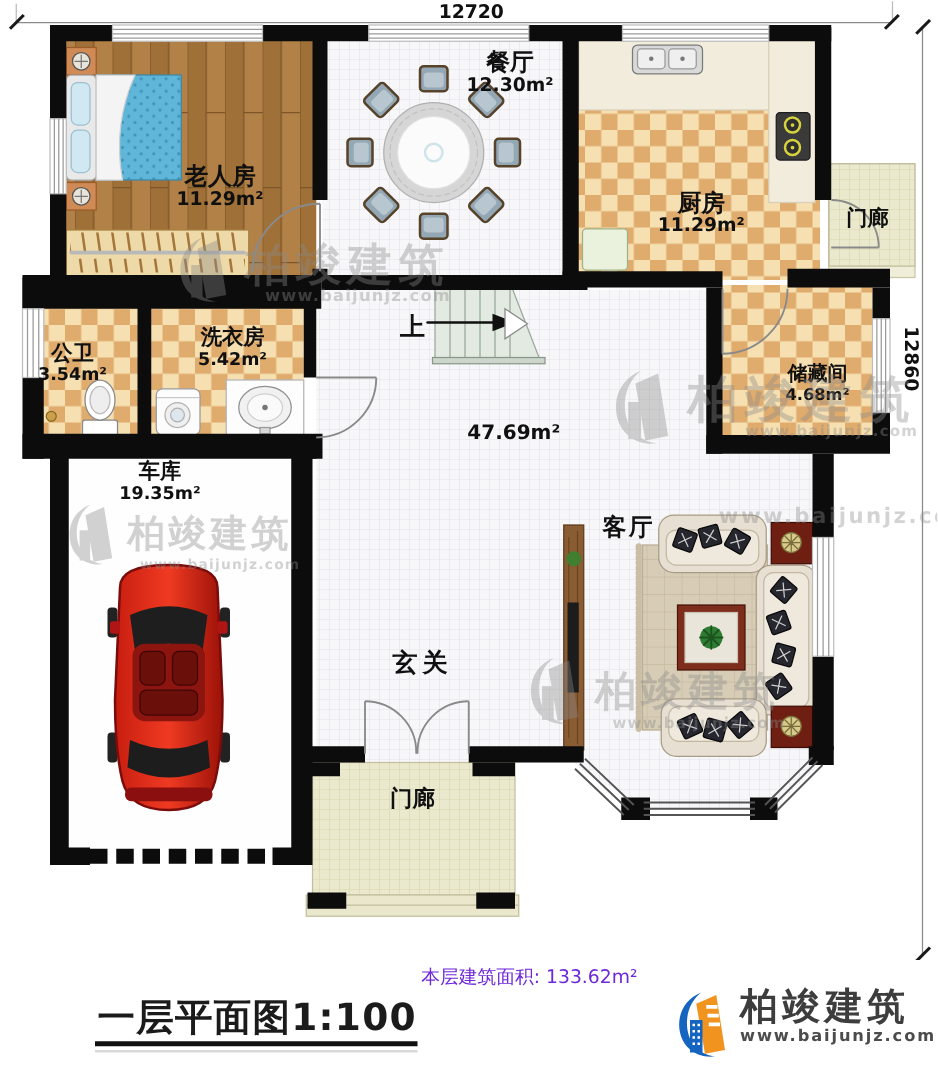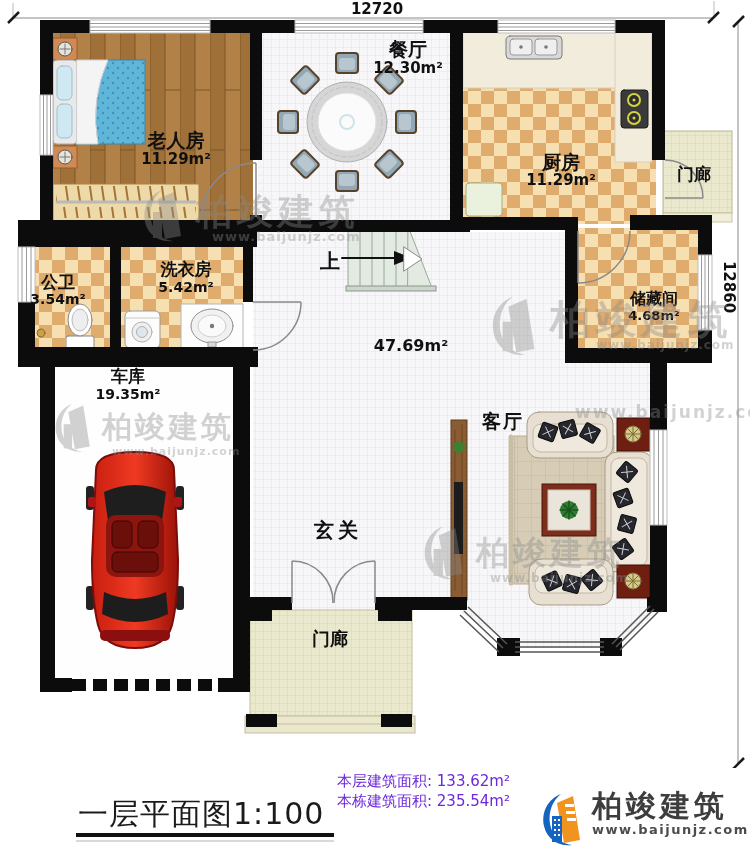--- a/index.html
+++ b/index.html
@@ -4,21 +4,21 @@
 <style>
   html,body{margin:0;padding:0;background:#fff;}
   .page{position:relative;width:750px;height:855px;background:#ffffff;overflow:hidden;
         font-family:"DejaVu Sans","Liberation Sans",sans-serif;}
   .plan-svg{position:absolute;left:0;top:0;}
   svg text{font-family:"DejaVu Sans","Liberation Sans",sans-serif;font-weight:bold;fill:#101010;}
   .wm{opacity:.38;}
   .wm text{fill:#8b8b8b;}
   
   .footer{position:absolute;left:0;top:768px;width:750px;height:87px;}
-  .fp-title{position:absolute;left:78px;top:26px;font-size:30px;font-weight:normal;color:#1b1b1b;letter-spacing:1px;white-space:nowrap;}
+  .fp-title{position:absolute;left:78px;top:26px;font-size:30px;font-weight:bold;color:#1b1b1b;letter-spacing:1px;white-space:nowrap;}
   .title-rule{position:absolute;left:76px;top:65px;width:258px;height:4px;background:#111;}
   .title-rule2{position:absolute;left:76px;top:72px;width:258px;height:2px;background:#d9d9d9;}
   .stats{position:absolute;left:337px;top:4px;font-size:15px;font-weight:normal;color:#6d28d9;line-height:19.5px;white-space:nowrap;}
   .brand{position:absolute;left:540px;top:22px;display:flex;align-items:flex-start;}
   .brand-text{margin-left:8px;}
   .brand-name{font-size:30px;line-height:32px;font-weight:bold;color:#3d3d3d;letter-spacing:4px;white-space:nowrap;}
   .brand-site{font-size:13px;font-weight:bold;color:#4c4c4c;letter-spacing:1.5px;white-space:nowrap;}
 </style>
 </head>
 <body>
@@ -482,21 +482,20 @@
     </g>
   </g>
 </svg>
 
 <div class="footer">
   <div class="fp-title">一层平面图1:100</div>
   <div class="title-rule"></div>
   <div class="title-rule2"></div>
   <div class="stats">
     <div>本层建筑面积: 133.62m²</div>
-    <div>本栋建筑面积: 235.54m²</div>
   </div>
   <div class="brand">
     <svg width="44" height="58" viewBox="0 0 44 58">
       <path d="M21,4 C8,9 1,22 4,36 C7,50 20,57 32,55 C21,54 12,46 10,34 C8,21 13,10 21,4 Z" fill="#1565c0"></path>
       <path d="M17,13 L33,6 L40,50 L24,53 Z" fill="#f0931f"></path>
       <rect x="25" y="14" width="9" height="3" fill="#fff"></rect>
       <rect x="26" y="21" width="9" height="3" fill="#fff"></rect>
       <rect x="27" y="28" width="9" height="3" fill="#fff"></rect>
       <rect x="12" y="26" width="10" height="26" fill="#1565c0"></rect>
       <g fill="#fff">

